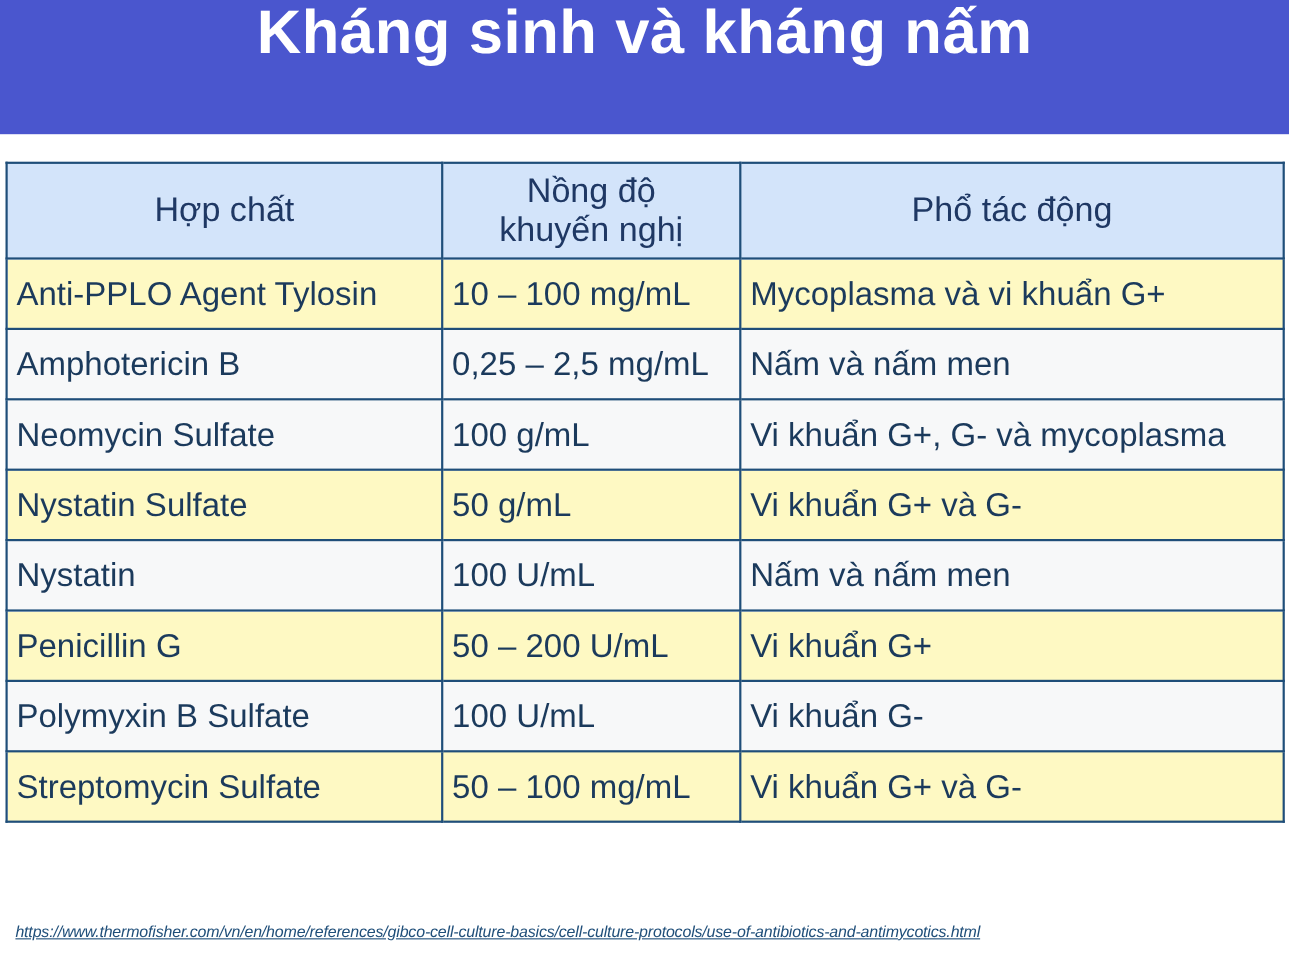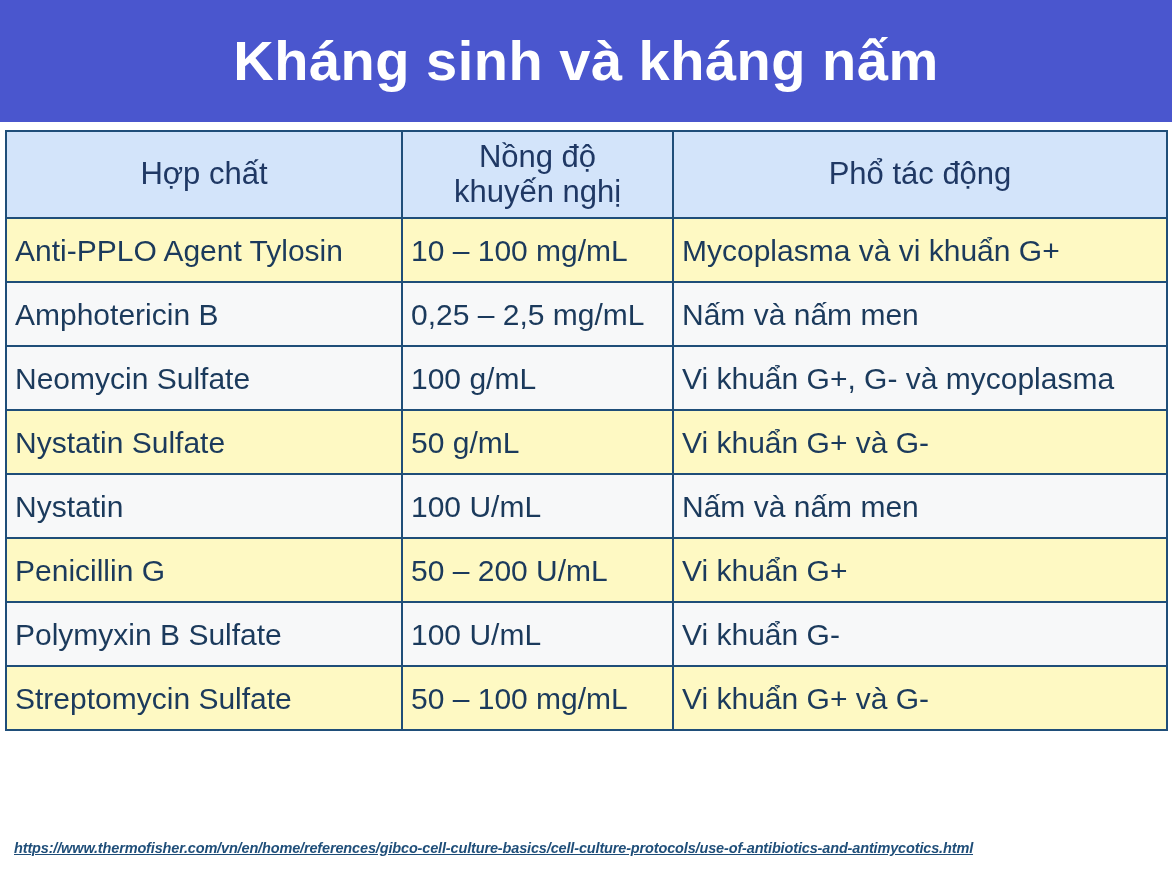--- a/index.html
+++ b/index.html
@@ -23,38 +23,38 @@
 
   
   .title-banner {
     position: absolute;
     left: 0;
     top: 0;
     width: 1172px;
     height: 122px;
     background: #4a56ce;
     display: flex;
-    align-items: center;
+    align-items: flex-start;
     justify-content: center;
   }
   .title-text {
     color: #ffffff;
     font-size: 56px;
     font-weight: bold;
     letter-spacing: 0.5px;
     line-height: 1.05;
     text-align: center;
     white-space: nowrap;
   }
 
   
   .table-wrap {
     position: absolute;
     left: 5px;
-    top: 130px;
+    top: 147px;
     width: 1024px;
   }
   table.data-table {
     border-collapse: collapse;
     table-layout: fixed;
     width: 1161px;
     color: #1f3864;
   }
   table.data-table col.c1 { width: 396px; }
   table.data-table col.c2 { width: 271px; }
@@ -97,21 +97,21 @@
   }
 
   
   .footer-link {
     position: absolute;
     left: 14px;
     top: 840px;
     width: 1150px;
     font-size: 14.5px;
     font-style: italic;
-    font-weight: bold;
+    font-weight: normal;
     color: #1f4e79;
     text-decoration: underline;
     white-space: nowrap;
     letter-spacing: -0.15px;
     font-family: "Liberation Sans", "DejaVu Sans", sans-serif;
   }
 </style>
 </head>
 <body>
 

